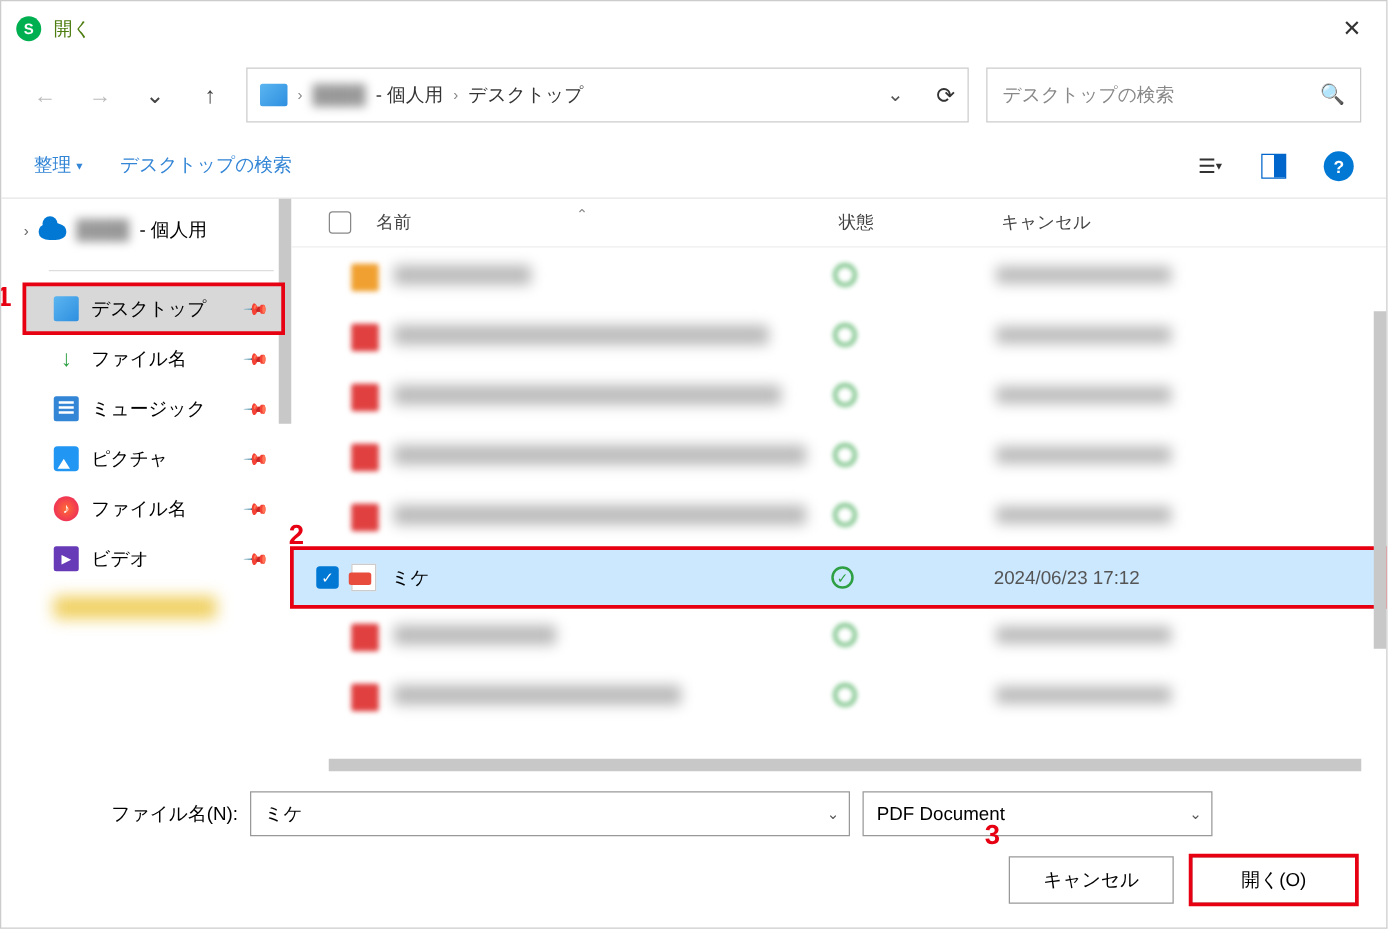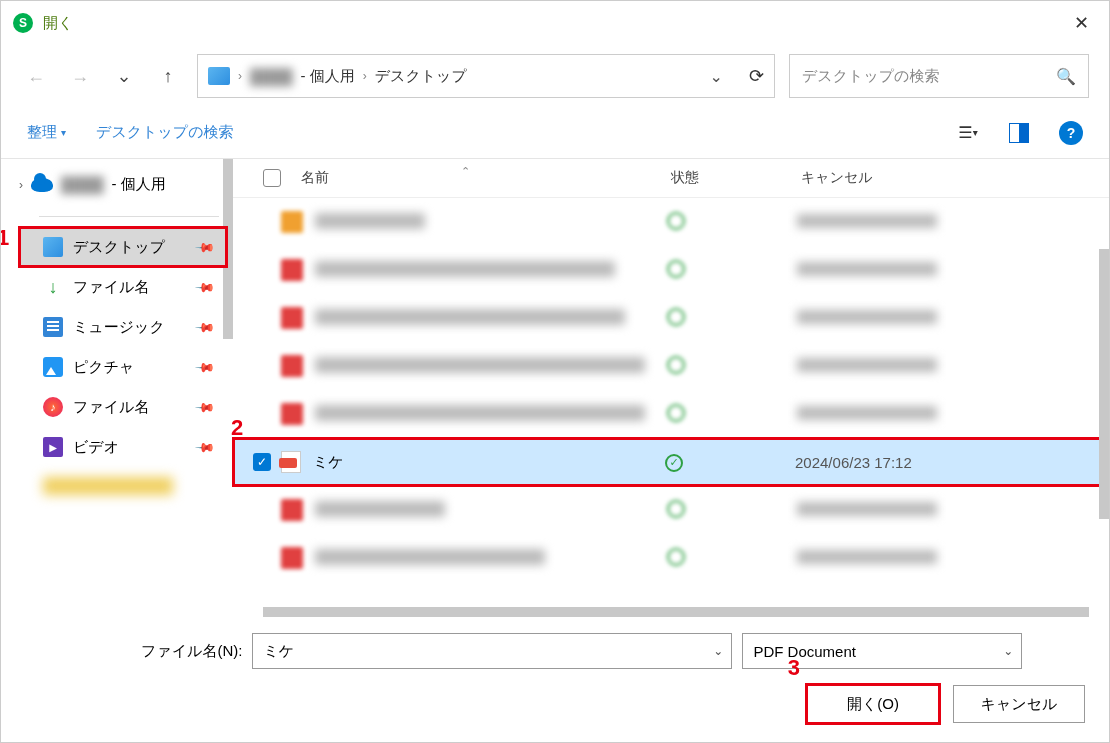--- a/index.html
+++ b/index.html
@@ -77,21 +77,21 @@
 .fl-row.blurred .fstate > span { display:inline-block; width:18px; height:18px; border:2px solid #2ea043; border-radius:50%; filter:blur(2px);}
 .fl-row.blurred .fdate > span { display:inline-block; filter:blur(5px); background:#bbb; height:14px; width:140px;}
 .fl-row.selected { background:#cce8ff; outline:3px solid #e60012; outline-offset:-2px; padding-left:20px; }
 .fl-row.selected .chk2 { width:18px; height:18px; background:#0078d4; border-radius:3px; margin-right:10px; display:flex;align-items:center;justify-content:center;color:#fff;font-size:12px; }
 .fl-row.selected .pdf-ico { width:20px; height:22px; background:#fff; border:1px solid #ccc; position:relative; margin-right:12px;}
 .fl-row.selected .pdf-ico::after{content:"";position:absolute;left:-3px;top:6px;width:18px;height:10px;background:#e74c3c;border-radius:2px;}
 .fl-row.selected .fstate .ok { width:18px; height:18px; border:2px solid #2ea043; border-radius:50%; display:inline-flex;align-items:center;justify-content:center;color:#2ea043;font-size:11px;}
 
 .footer { padding:16px 20px; }
 .filename-row { display:flex; align-items:center; gap:10px; margin-bottom:16px; }
-.filename-row .lbl { font-size:15px; margin-left:120px; }
+.filename-row .lbl { font-size:15px; margin-left:68px; }
 .filename-row .input { flex:1; max-width:480px; height:36px; border:1px solid #999; padding:0 10px; display:flex; align-items:center; font-size:15px; position:relative;}
 .filename-row .input .dd { position:absolute; right:8px; color:#555; font-size:12px; cursor:pointer;}
 .filename-row .filter { width:280px; height:36px; border:1px solid #999; padding:0 10px; display:flex; align-items:center; font-size:15px; position:relative;}
 .filename-row .filter .dd { position:absolute; right:8px; color:#555; font-size:12px; cursor:pointer;}
 .btn-row { display:flex; justify-content:flex-end; gap:14px; padding-right:4px;}
 .btn { width:132px; height:38px; border:1px solid #999; background:#fff; display:flex; align-items:center; justify-content:center; font-size:15px; cursor:pointer;}
 .btn.primary { outline:3px solid #e60012; outline-offset:-1px;}
 </style>
 </head>
 <body>
@@ -255,16 +255,16 @@
     <div class="input">
       <span>ミケ</span>
       <span class="dd">⌄</span>
     </div>
     <div class="filter">
       <span>PDF Document</span>
       <span class="dd">⌄</span>
     </div>
   </div>
   <div class="btn-row">
+    <div class="btn">キャンセル</div>
     <div class="btn primary">開く(O)</div>
-    <div class="btn">キャンセル</div>
   </div>
 </div>
 
 </body></html>

